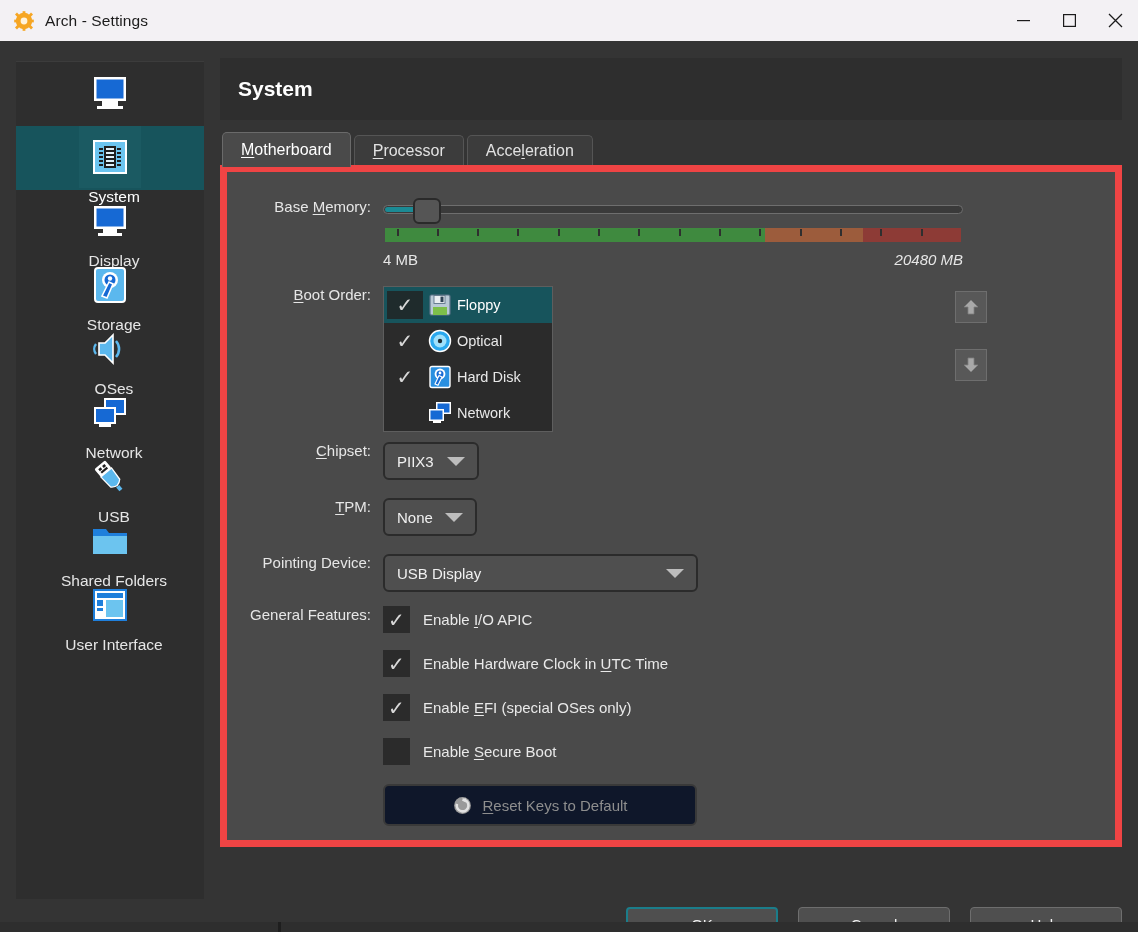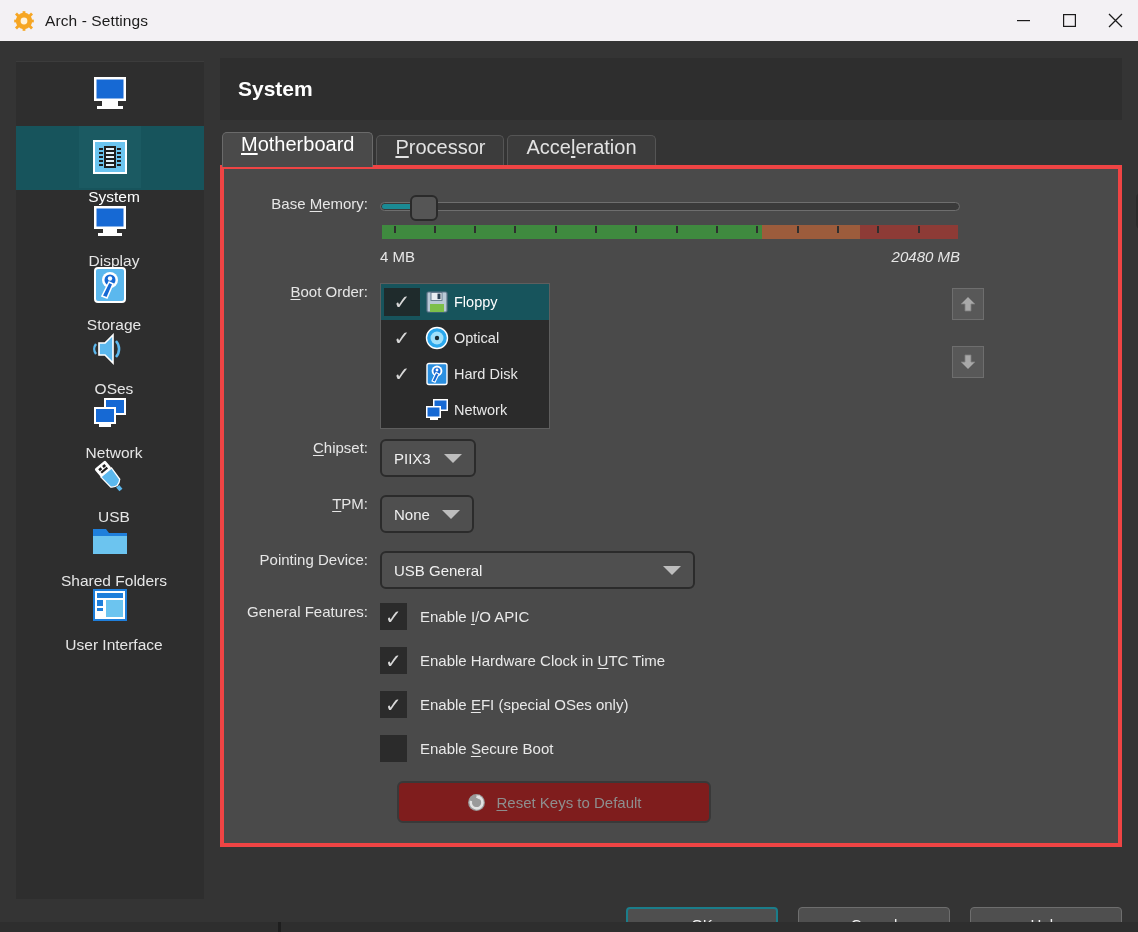--- a/index.html
+++ b/index.html
@@ -88,22 +88,22 @@
   .tabstrip {
     position: relative;
     height: 33px;
     margin-top: 13px;
     display: flex; align-items: flex-end;
     padding-left: 2px;
   }
   .tab {
     height: 31px;
     padding: 0 18px;
-    display: flex; align-items: flex-start; justify-content: center;
-    font-size: 20px; color: #e2e2e2;
+    display: flex; align-items: center; justify-content: center;
+    font-size: 16px; color: #e2e2e2;
     background: #3c3c3c;
     border: 1px solid #555555;
     border-bottom: none;
     border-radius: 5px 5px 0 0;
     margin-right: 3px;
     position: relative;
     margin-top: 17px;
   }
   .tab.active {
     height: 35px;
@@ -111,21 +111,21 @@
     border-color: #6a6a6a;
     color: #ffffff;
     z-index: 3;
     margin-bottom: -1px;
   }
   .tabpanel {
     position: relative;
     width: 902px;
     height: 682px;
     background: #4a4a4a;
-    border: 4px solid #ef4444;
+    border: 7px solid #ef4444;
     margin-top: -1px;
     z-index: 1;
   }
 
   .u { text-decoration: underline; text-underline-offset: 2px; }
 
   
   .row {
     position: absolute;
     display: flex;
@@ -267,25 +267,25 @@
     flex: 0 0 27px;
     display: flex; align-items: center; justify-content: center;
   }
   .cblabel {
     margin-left: 13px;
     color: #e9e9e9; font-size: 15px;
   }
 
   .resetbtn {
     width: 314px; height: 42px;
-    background: #7f1d1d;
+    background: #0f172a;
     border: 2px solid #393939;
     border-radius: 6px;
     display: flex; align-items: center; justify-content: center;
-    color: #8e8e8e; font-size: 15px; margin-left: 17px;
+    color: #8e8e8e; font-size: 15px;
   }
   .resetbtn .rb-ico { margin-right: 9px; display:flex; }
 
   
   .footer {
     position: absolute; left: 0; top: 866px;
     width: 1138px; height: 46px;
     display: flex; justify-content: flex-end;
     padding-right: 16px;
   }
@@ -634,21 +634,21 @@
           <div class="rlabel"><span class="u">T</span>PM:</div>
           <div class="combo" style="width:94px;">
             <span>None</span>
             <span class="cb-arrow"></span>
           </div>
         </div>
 
         <div class="row" style="left:0; top:382px;">
           <div class="rlabel">Pointing Device:</div>
           <div class="combo" style="width:315px;">
-            <span>USB General</span>
+            <span>USB Display</span>
             <span class="cb-arrow"></span>
           </div>
         </div>
 
         <div class="row" style="left:0; top:434px;">
           <div class="rlabel">General Features:</div>
           <div>
 
             <div class="cbrow" style="margin-bottom:17px;">
               <div class="cbbox">

